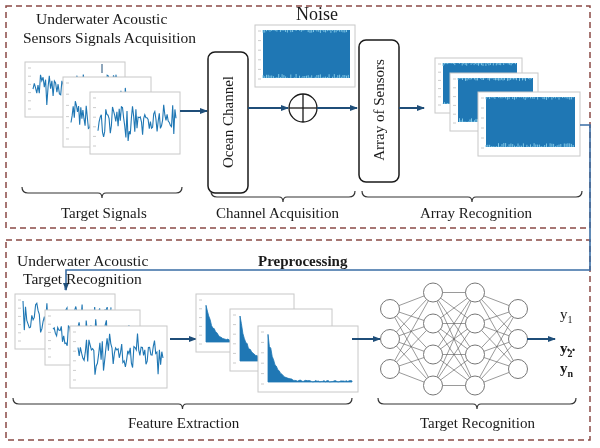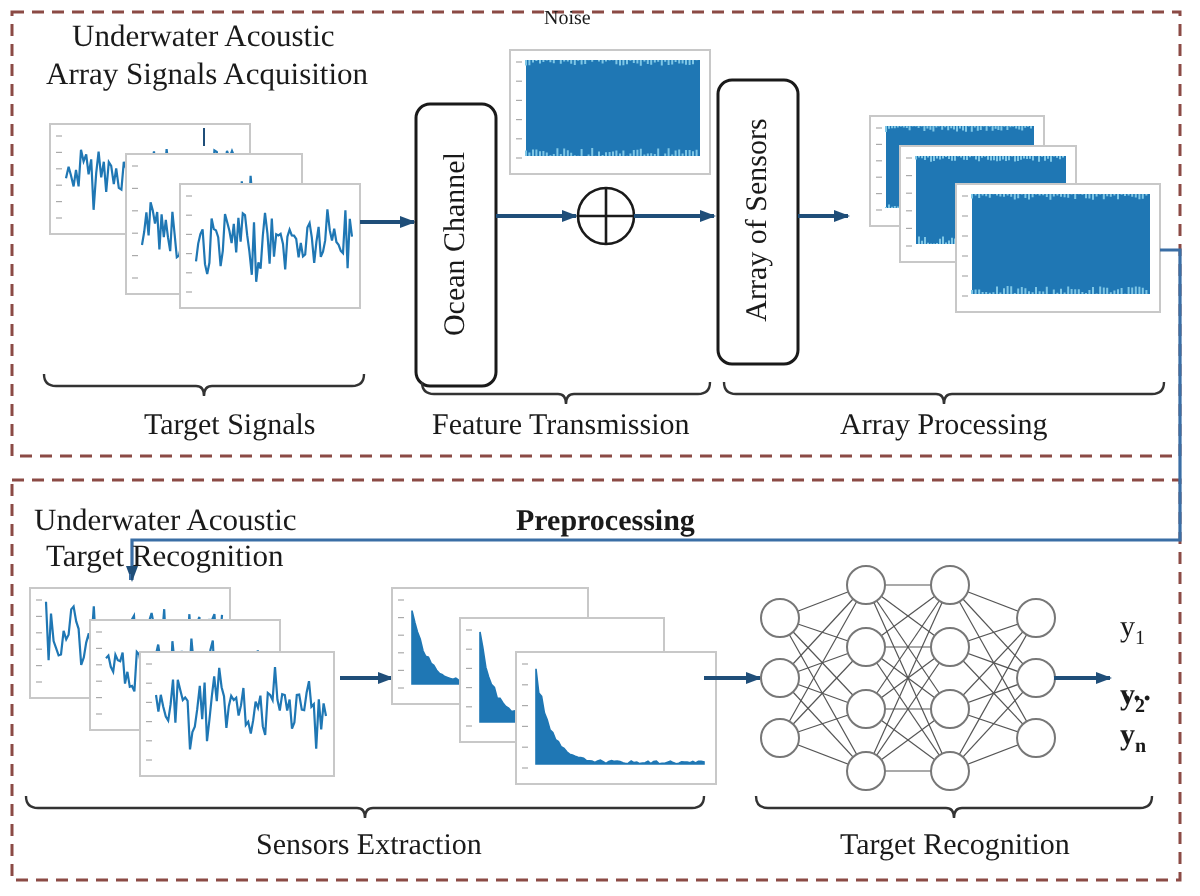--- a/index.html
+++ b/index.html
@@ -233,34 +233,34 @@
     </g>
   <line x1="527" y1="339" x2="555" y2="339" stroke="#1f4e79" stroke-width="2" marker-end="url(#arr)"></line>
 
   <g id="bracesBottom">
       <path d="M13,398 Q13,404 19,404 L178.5,404 Q182.5,404 182.5,409 Q182.5,404 186.5,404 L346,404 Q352,404 352,398" fill="none" stroke="#333" stroke-width="1.2"></path>
       <path d="M378,398 Q378,404 384,404 L473,404 Q477,404 477,409 Q477,404 481,404 L570,404 Q576,404 576,398" fill="none" stroke="#333" stroke-width="1.2"></path>
     </g>
 </svg>
 
 <div class="t title" style="left:36px;top:9px;">Underwater Acoustic</div>
-<div class="t title" style="left:23px;top:28px;">Array Signals Acquisition</div>
-
-<div class="t lbl" style="left:272px;top:4px;font-size:10px;">Noise</div>
+<div class="t title" style="left:23px;top:28px;">Sensors Signals Acquisition</div>
+
+<div class="t lbl" style="left:296px;top:4px;font-size:18px;">Noise</div>
 
 <div class="vlbl" style="left:168px;top:112px;width:120px;height:20px;line-height:20px;">Ocean Channel</div>
 <div class="vlbl" style="left:319px;top:100px;width:120px;height:20px;line-height:20px;">Array of Sensors</div>
 
-<div class="t lbl" style="left:72px;top:205px;">Target Signals</div>
-<div class="t lbl" style="left:216px;top:205px;">Feature Transmission</div>
-<div class="t lbl" style="left:420px;top:205px;">Array Processing</div>
+<div class="t lbl" style="left:61px;top:205px;">Target Signals</div>
+<div class="t lbl" style="left:216px;top:205px;">Channel Acquisition</div>
+<div class="t lbl" style="left:420px;top:205px;">Array Recognition</div>
 
 <div class="t title" style="left:17px;top:251px;">Underwater Acoustic</div>
 <div class="t title" style="left:23px;top:269px;">Target Recognition</div>
 <div class="t lbl" style="left:258px;top:253px;font-weight:bold;">Preprocessing</div>
 
-<div class="t lbl" style="left:128px;top:415px;">Sensors Extraction</div>
+<div class="t lbl" style="left:128px;top:415px;">Feature Extraction</div>
 <div class="t lbl" style="left:420px;top:415px;">Target Recognition</div>
 
 <div class="t lbl" style="left:560px;top:306px;font-weight:normal;"><span>y</span><sub style="font-size:10px;">1</sub></div>
 <div class="t lbl" style="left:560px;top:340px;font-weight:bold;"><span>y</span><sub style="font-size:10px;">2</sub></div>
 <div class="t lbl" style="left:561px;top:338px;font-weight:bold;">…</div>
 <div class="t lbl" style="left:560px;top:360px;font-weight:bold;"><span>y</span><sub style="font-size:10px;">n</sub></div>
 
 </body></html>

